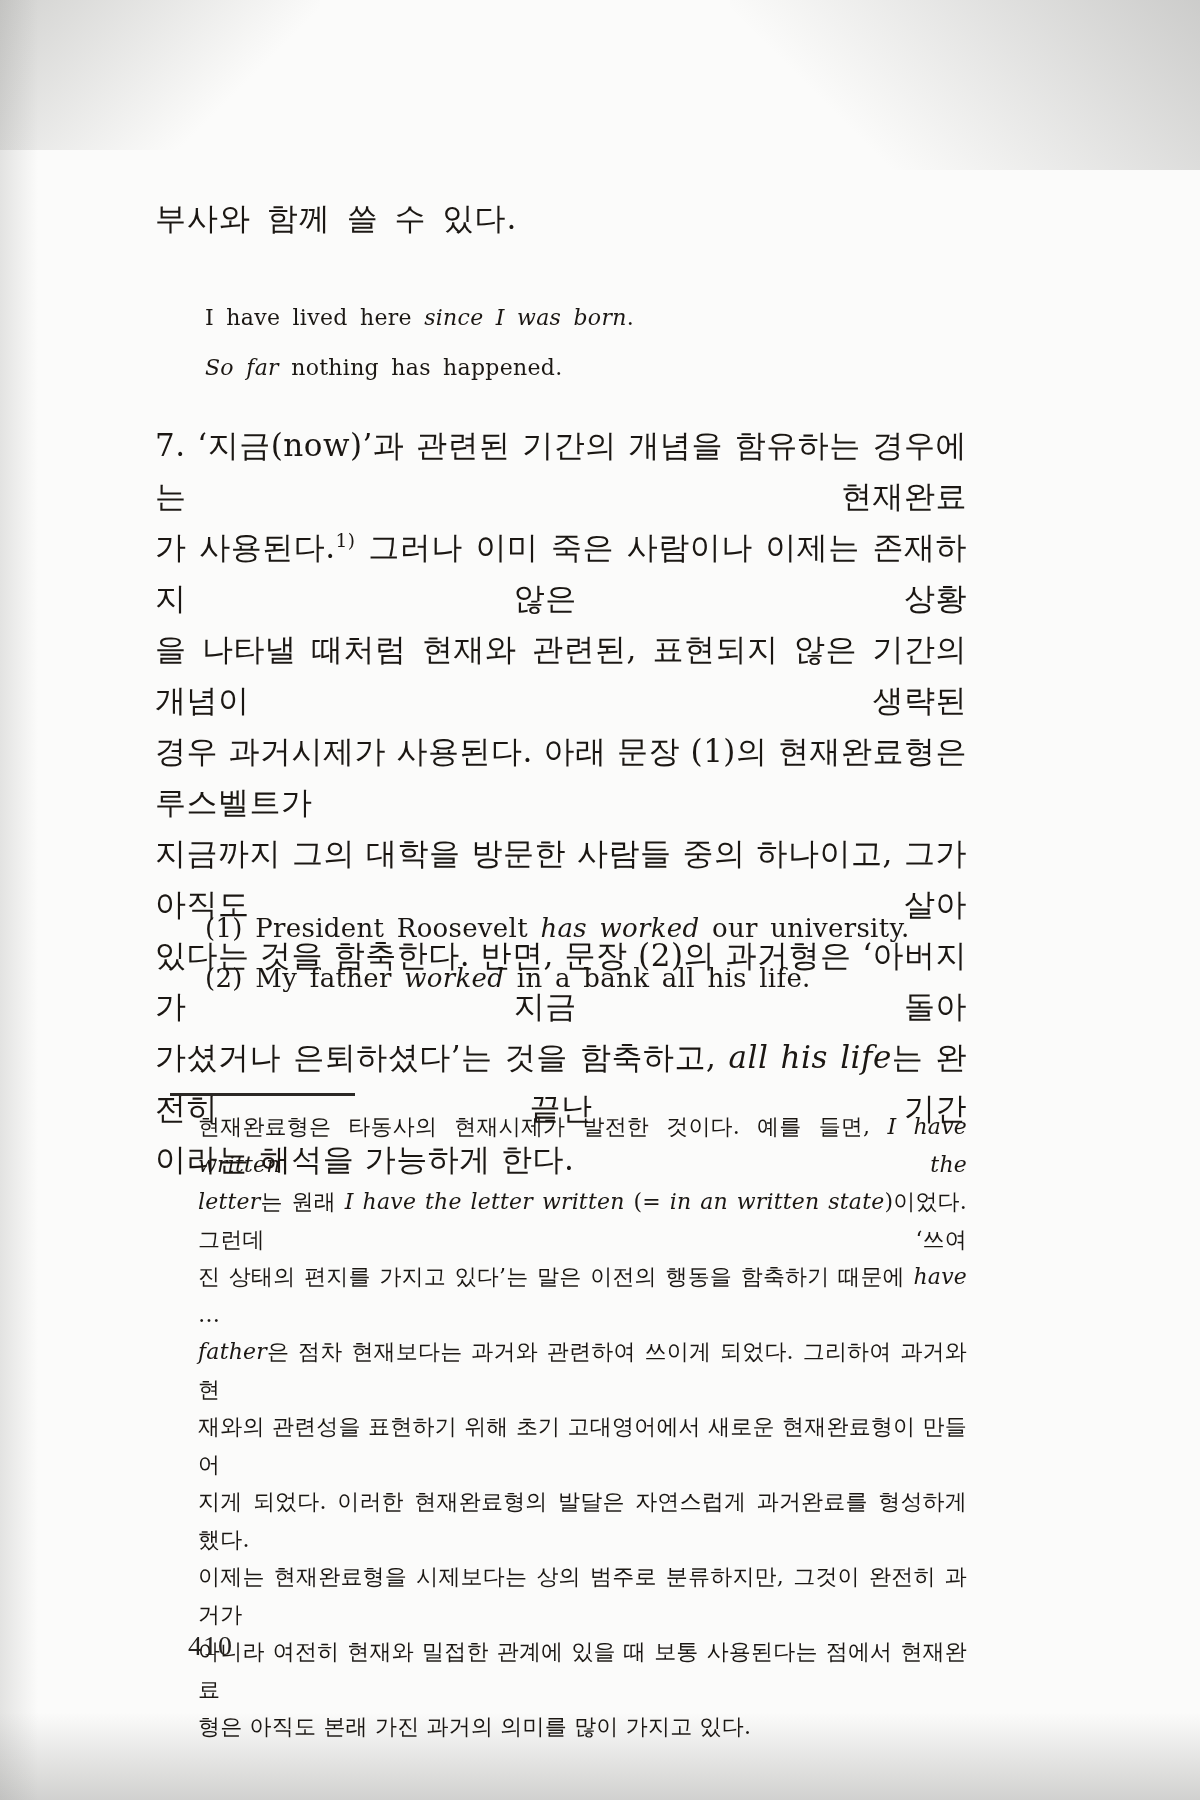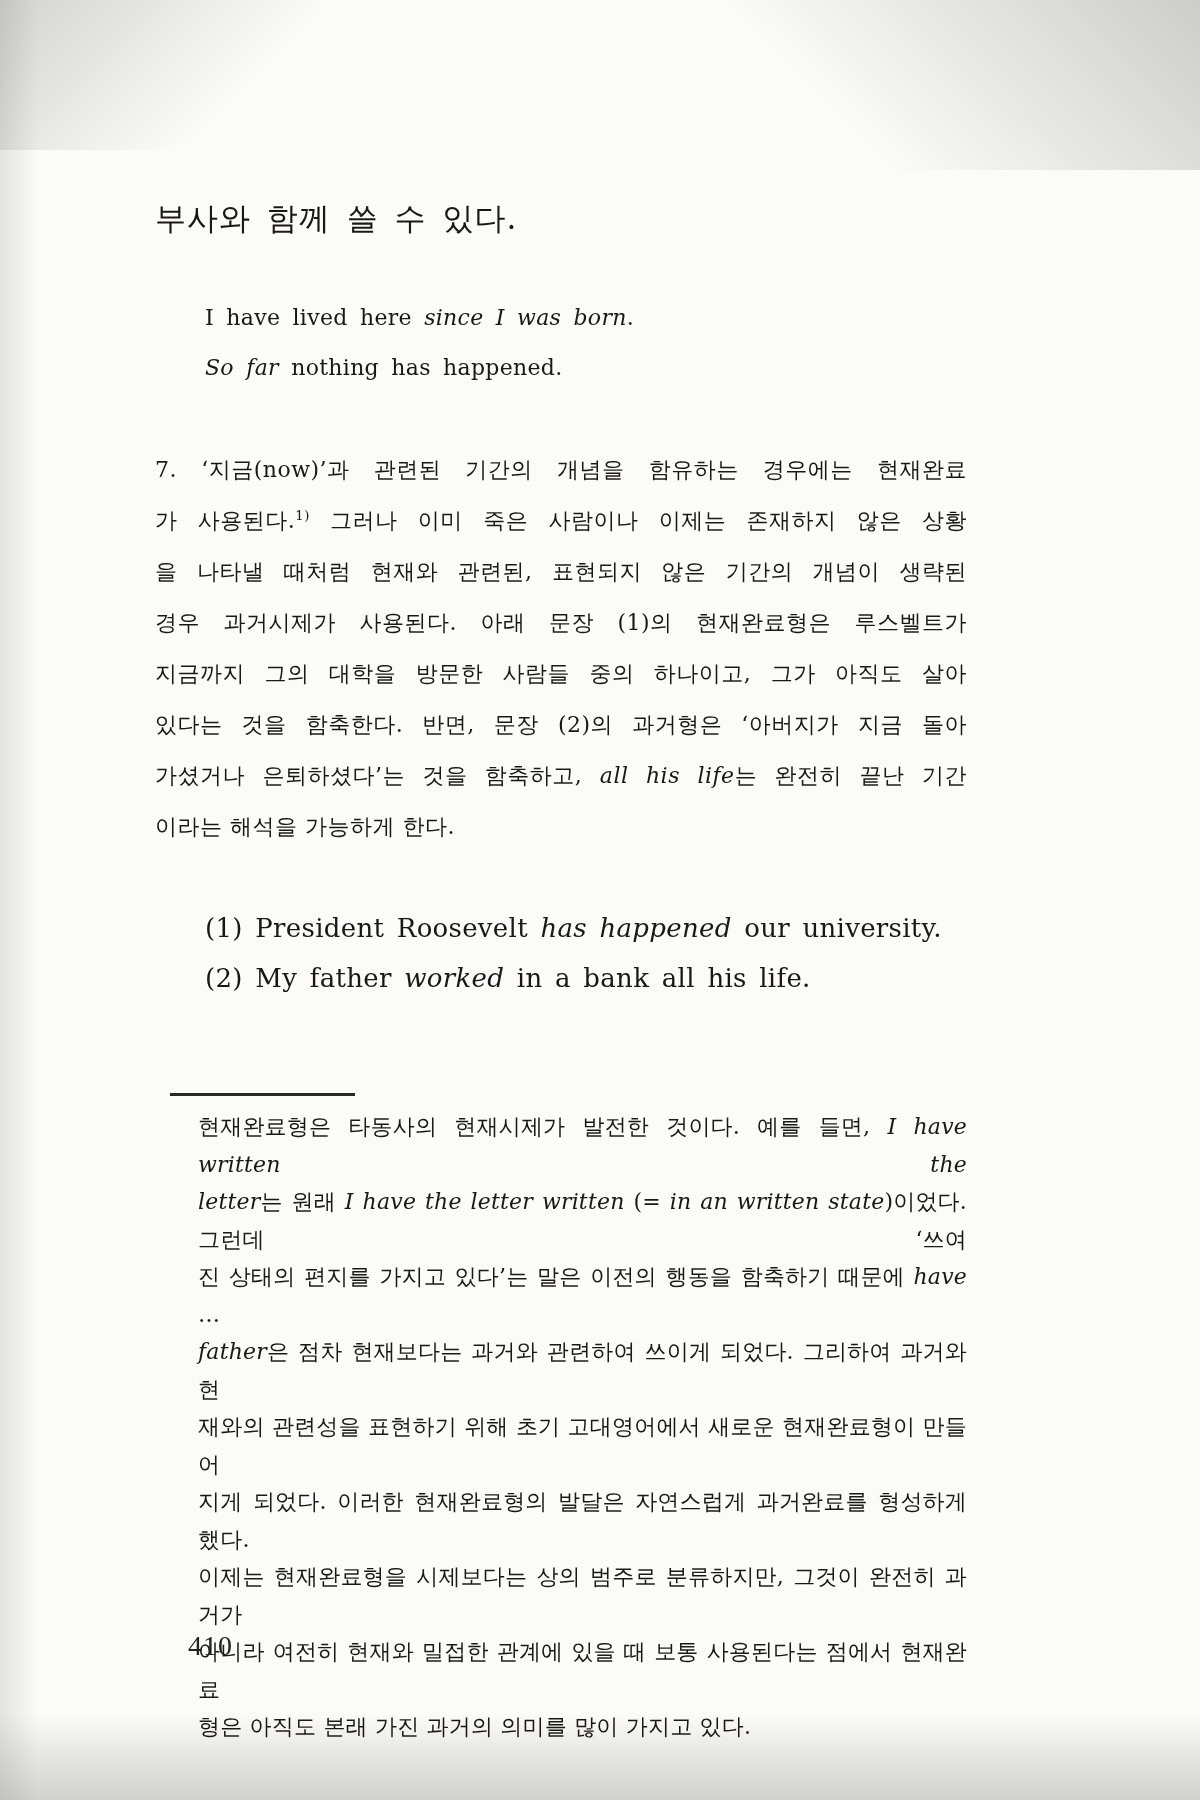--- a/index.html
+++ b/index.html
@@ -31,22 +31,22 @@
 
   .intro {
     position:absolute; top:200px; left:0;
     font-size:31px; line-height:36px; letter-spacing:1px; word-spacing:5px;
   }
   .ex1 {
     position:absolute; top:293px; left:50px;
     font-size:22px; line-height:50px; word-spacing:5px; letter-spacing:0.3px;
   }
   .para {
-    position:absolute; top:444px; left:0; width:812px;
-    font-size:22px; line-height:51px; letter-spacing:0.5px;
+    position:absolute; top:420px; left:0; width:812px;
+    font-size:31px; line-height:51px; letter-spacing:0.5px;
   }
   .jl { text-align:justify; text-align-last:justify; }
   .ll { text-align:left; }
   .ex2 {
     position:absolute; top:903px; left:50px;
     font-size:26px; line-height:50px; word-spacing:4px; letter-spacing:0.3px;
   }
   .rule {
     position:absolute; top:1093px; left:15px; width:185px; height:3px;
     background:#2b2825;
@@ -86,21 +86,21 @@
       <div class="jl"><span class="">가 사용된다.</span><span class="sup">1)</span><span class=""> 그러나 이미 죽은 사람이나 이제는 존재하지 않은 상황</span></div>
       <div class="jl"><span class="">을 나타낼 때처럼 현재와 관련된, 표현되지 않은 기간의 개념이 생략된</span></div>
       <div class="jl"><span class="">경우 과거시제가 사용된다. 아래 문장 (1)의 현재완료형은 루스벨트가</span></div>
       <div class="jl"><span class="">지금까지 그의 대학을 방문한 사람들 중의 하나이고, 그가 아직도 살아</span></div>
       <div class="jl"><span class="">있다는 것을 함축한다. 반면, 문장 (2)의 과거형은 ‘아버지가 지금 돌아</span></div>
       <div class="jl"><span class="">가셨거나 은퇴하셨다’는 것을 함축하고, </span><span class="it">all his life</span><span class="">는 완전히 끝난 기간</span></div>
       <div class="ll"><span class="">이라는 해석을 가능하게 한다.</span></div>
     </div>
 
     <div class="ex2">
-      <div><span class="">(1) President Roosevelt </span><span class="it">has happened</span><span class=""> our university.</span></div>
+      <div><span class="">(1) President Roosevelt </span><span class="it">has worked</span><span class=""> our university.</span></div>
       <div><span class="">(2) My father </span><span class="it">worked</span><span class=""> in a bank all his life.</span></div>
     </div>
 
     <div class="rule"></div>
 
     <div class="fn">
       <div class="jl cont"><span class="">현재완료형은 타동사의 현재시제가 발전한 것이다. 예를 들면, </span><span class="it">I have written the</span></div>
       <div class="jl cont"><span class="it">letter</span><span class="">는 원래 </span><span class="it">I have the letter written</span><span class=""> (= </span><span class="it">in an written state</span><span class="">)이었다. 그런데 ‘쓰여</span></div>
       <div class="jl cont"><span class="">진 상태의 편지를 가지고 있다’는 말은 이전의 행동을 함축하기 때문에 </span><span class="it">have</span><span class=""> …</span></div>
       <div class="jl cont"><span class="it">father</span><span class="">은 점차 현재보다는 과거와 관련하여 쓰이게 되었다. 그리하여 과거와 현</span></div>

